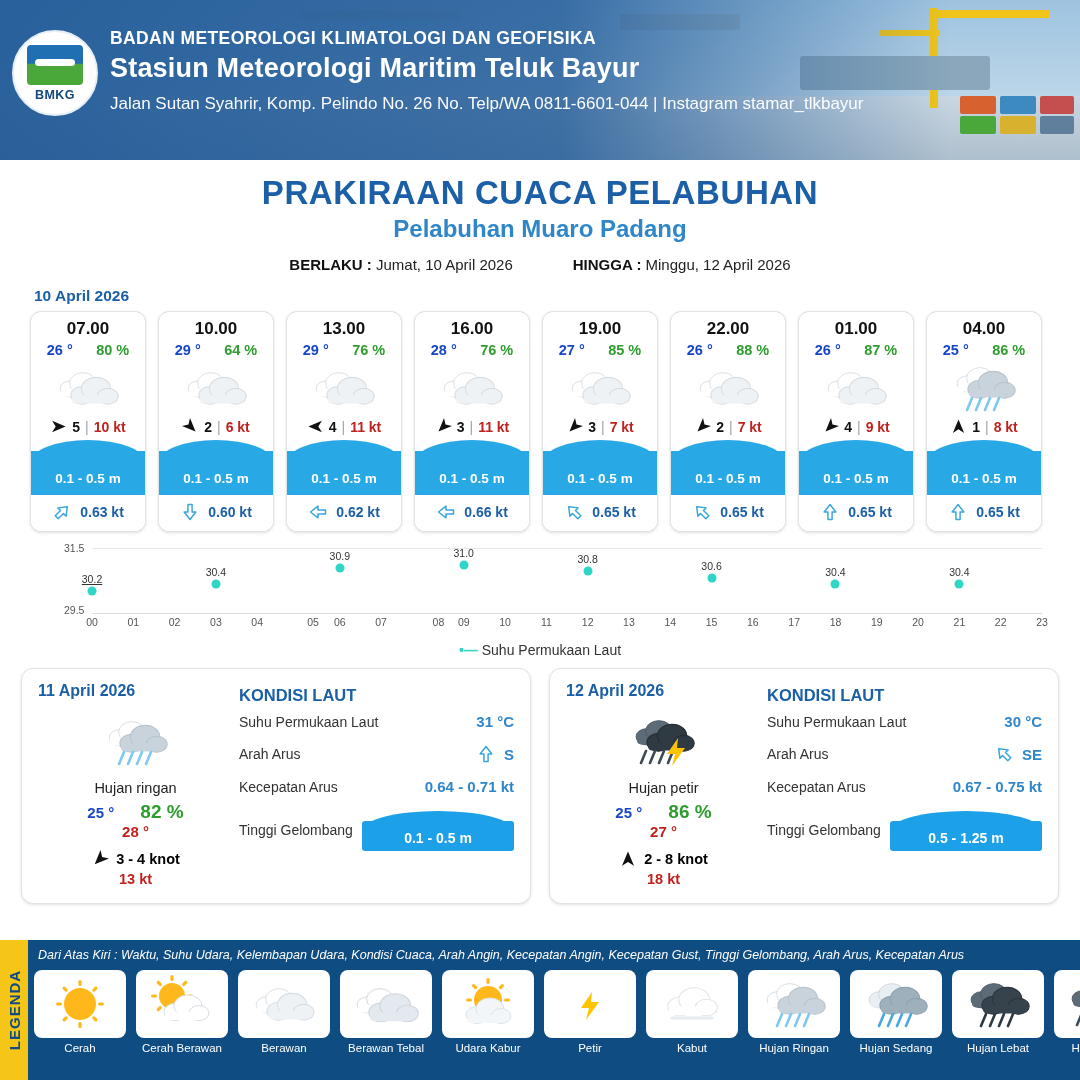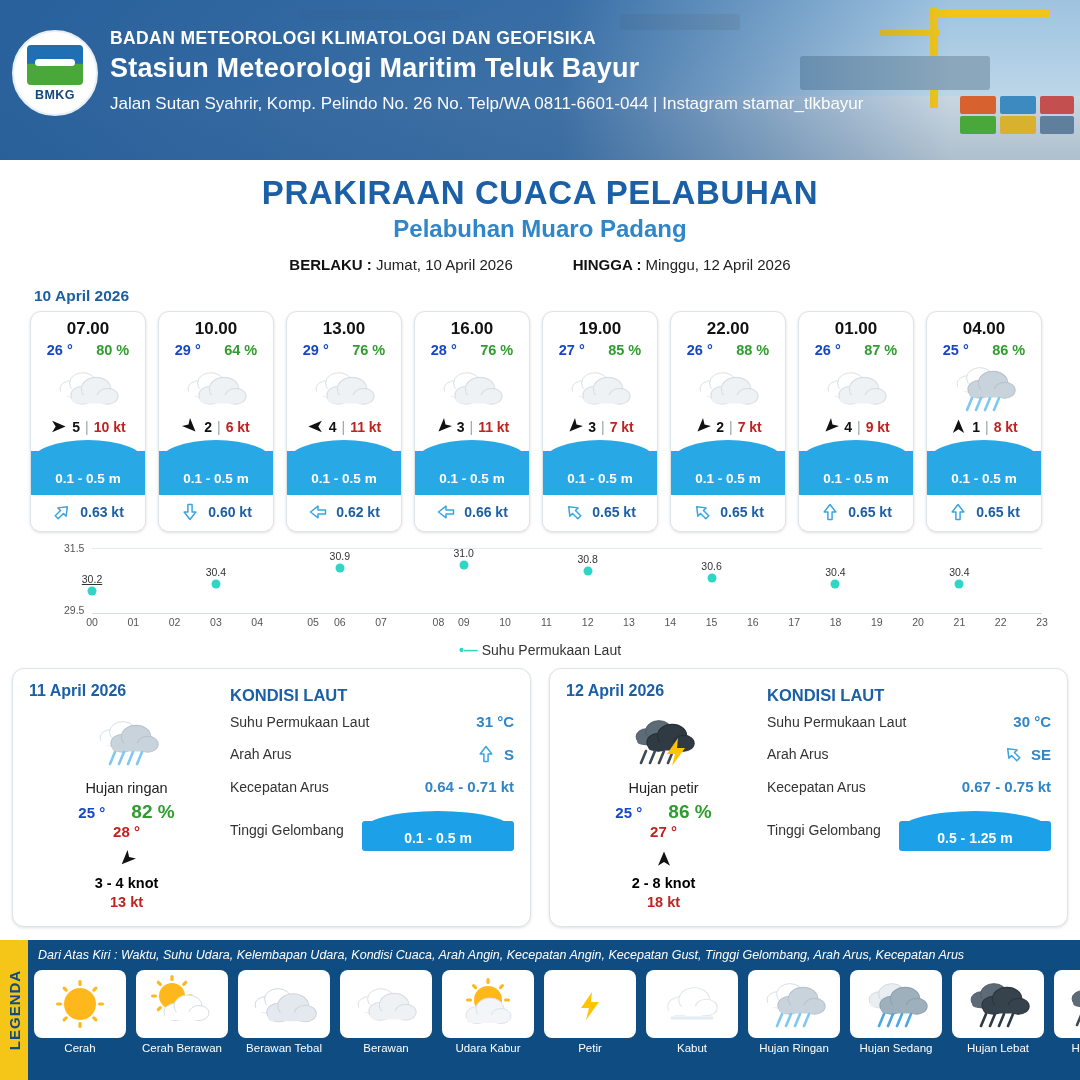--- a/index.html
+++ b/index.html
@@ -78,31 +78,31 @@
   .chart-area { position:absolute; left:62px; right:8px; top:0; height:66px; border-bottom:1px solid #d8dee3; }
   .chart-gridtop { position:absolute; left:62px; right:8px; top:0; border-top:1px solid #e4e9ed; }
   .ylab { position:absolute; left:34px; font-size:10.5px; color:#555; }
   .xlab { position:absolute; top:68px; font-size:10.5px; color:#555; transform:translateX(-50%); }
   .pt { position:absolute; width:9px; height:9px; border-radius:50%; background:#2fd6c5; transform:translate(-50%,-50%); }
   .ptv { position:absolute; font-size:10.5px; color:#333; transform:translate(-50%,-100%); }
   .legend-line { text-align:center; font-size:14px; color:#333; margin-top:2px; }
   .legend-line .dash { color:#2fd6c5; font-weight:bold; }
 
   
-  .panels { display:flex; gap:18px; padding:10px 12px 0; }
+  .panels { display:flex; gap:18px; padding:10px 21px 0; }
   .panel { flex:1; background:#fff; border:1px solid #dfe4e8; border-radius:12px; box-shadow:0 1px 3px rgba(0,0,0,.12); padding:13px 16px 16px; display:flex; }
   .p-left { width:195px; text-align:center; }
   .p-date { font-size:16px; font-weight:bold; color:#1b5fa6; text-align:left; }
   .p-icon { height:72px; display:flex; align-items:center; justify-content:center; margin-top:6px; }
   .p-cond { font-size:14.5px; color:#222; margin-top:2px; }
   .p-temps { margin-top:5px; font-size:15px; font-weight:bold; }
   .p-tmax { color:#1746c9; }
   .p-tmin { color:#c0231f; }
   .p-hum { color:#2e9c2e; font-size:19px; font-weight:bold; }
-  .p-wind { display:flex; align-items:center; justify-content:flex-end; gap:7px; margin-top:10px; font-size:14.5px; font-weight:bold;flex-direction:column; }
+  .p-wind { display:flex; align-items:center; justify-content:center; gap:7px; margin-top:10px; font-size:14.5px; font-weight:bold; }
   .p-gust { color:#c0231f; font-size:14.5px; font-weight:bold; margin-top:3px; }
   .p-right { flex:1; padding-left:6px; }
   .p-sea-title { font-size:16.5px; font-weight:bold; color:#1b5fa6; margin:4px 0 8px; }
   .p-row { display:flex; align-items:center; justify-content:space-between; font-size:14px; color:#333; margin-bottom:14px; }
   .p-val { color:#2f86c8; font-weight:bold; font-size:15px; }
   .p-wave { position:relative; height:42px; width:152px; margin-left:auto; }
   .p-wave .wv { position:absolute; left:0; right:0; bottom:0; height:30px; background:#1ca0e8; border-radius:3px; }
   .p-wave .wv:before{ content:""; position:absolute; left:0; top:-10px; width:100%; height:20px; background:#1ca0e8; border-radius:50%/100% 100% 0 0; }
   .p-wave .txt{ position:absolute; left:0; right:0; bottom:5px; text-align:center; color:#fff; font-weight:bold; font-size:14px; }
   .p-cur-wrap{ display:flex; align-items:center; gap:8px; }
@@ -816,56 +816,56 @@
     <ellipse cx="13" cy="5" rx="10" ry="7.5" fill="#ffffff" stroke="#d7dde3" stroke-width="1"></ellipse>
     <rect x="-21" y="4" width="36" height="8" rx="4" fill="#ffffff"></rect>
   </g>
           </svg>
         </div>
     <div class="leg-lab">Cerah Berawan</div>
       </div>
       <div class="leg-item">
         <div class="leg-box">
           <svg width="80" height="60" viewBox="0 0 80 60">
+            <g opacity=".95">
+              <g transform="translate(33,27) scale(0.95)">
+    <ellipse cx="-11" cy="4" rx="11" ry="8.5" fill="#ffffff" stroke="#d7dde3" stroke-width="1"></ellipse>
+    <ellipse cx="2" cy="-2" rx="14" ry="11" fill="#ffffff" stroke="#d7dde3" stroke-width="1"></ellipse>
+    <ellipse cx="13" cy="5" rx="10" ry="7.5" fill="#ffffff" stroke="#d7dde3" stroke-width="1"></ellipse>
+    <rect x="-21" y="4" width="36" height="8" rx="4" fill="#ffffff"></rect>
+  </g>
+              <g transform="translate(46,33) scale(1.05)">
+    <ellipse cx="-11" cy="4" rx="11" ry="8.5" fill="#eef2f5" stroke="#d7dde3" stroke-width="1"></ellipse>
+    <ellipse cx="2" cy="-2" rx="14" ry="11" fill="#eef2f5" stroke="#d7dde3" stroke-width="1"></ellipse>
+    <ellipse cx="13" cy="5" rx="10" ry="7.5" fill="#eef2f5" stroke="#d7dde3" stroke-width="1"></ellipse>
+    <rect x="-21" y="4" width="36" height="8" rx="4" fill="#eef2f5"></rect>
+  </g>
+            </g>
+          </svg>
+        </div>
+    <div class="leg-lab">Berawan</div>
+      </div>
+      <div class="leg-item">
+        <div class="leg-box">
+          <svg width="80" height="60" viewBox="0 0 80 60">
             <g transform="translate(32,27) scale(0.95)">
     <ellipse cx="-11" cy="4" rx="11" ry="8.5" fill="#ffffff" stroke="#cfd6dc" stroke-width="1"></ellipse>
     <ellipse cx="2" cy="-2" rx="14" ry="11" fill="#ffffff" stroke="#cfd6dc" stroke-width="1"></ellipse>
     <ellipse cx="13" cy="5" rx="10" ry="7.5" fill="#ffffff" stroke="#cfd6dc" stroke-width="1"></ellipse>
     <rect x="-21" y="4" width="36" height="8" rx="4" fill="#ffffff"></rect>
   </g>
             <g transform="translate(47,34) scale(1.1)">
     <ellipse cx="-11" cy="4" rx="11" ry="8.5" fill="#e3e9ee" stroke="#cfd6dc" stroke-width="1"></ellipse>
     <ellipse cx="2" cy="-2" rx="14" ry="11" fill="#e3e9ee" stroke="#cfd6dc" stroke-width="1"></ellipse>
     <ellipse cx="13" cy="5" rx="10" ry="7.5" fill="#e3e9ee" stroke="#cfd6dc" stroke-width="1"></ellipse>
     <rect x="-21" y="4" width="36" height="8" rx="4" fill="#e3e9ee"></rect>
   </g>
           </svg>
         </div>
     <div class="leg-lab">Berawan Tebal</div>
-      </div>
-      <div class="leg-item">
-        <div class="leg-box">
-          <svg width="80" height="60" viewBox="0 0 80 60">
-            <g opacity=".95">
-              <g transform="translate(33,27) scale(0.95)">
-    <ellipse cx="-11" cy="4" rx="11" ry="8.5" fill="#ffffff" stroke="#d7dde3" stroke-width="1"></ellipse>
-    <ellipse cx="2" cy="-2" rx="14" ry="11" fill="#ffffff" stroke="#d7dde3" stroke-width="1"></ellipse>
-    <ellipse cx="13" cy="5" rx="10" ry="7.5" fill="#ffffff" stroke="#d7dde3" stroke-width="1"></ellipse>
-    <rect x="-21" y="4" width="36" height="8" rx="4" fill="#ffffff"></rect>
-  </g>
-              <g transform="translate(46,33) scale(1.05)">
-    <ellipse cx="-11" cy="4" rx="11" ry="8.5" fill="#eef2f5" stroke="#d7dde3" stroke-width="1"></ellipse>
-    <ellipse cx="2" cy="-2" rx="14" ry="11" fill="#eef2f5" stroke="#d7dde3" stroke-width="1"></ellipse>
-    <ellipse cx="13" cy="5" rx="10" ry="7.5" fill="#eef2f5" stroke="#d7dde3" stroke-width="1"></ellipse>
-    <rect x="-21" y="4" width="36" height="8" rx="4" fill="#eef2f5"></rect>
-  </g>
-            </g>
-          </svg>
-        </div>
-    <div class="leg-lab">Berawan</div>
       </div>
       <div class="leg-item">
         <div class="leg-box">
           <svg width="80" height="60" viewBox="0 0 80 60">
             <circle cx="40" cy="26" r="14" fill="#FFB81C"></circle>
             <rect x="38.4" y="4" width="3.2" height="6" rx="1.6" fill="#FFB81C" transform="rotate(0 40 26)"></rect>
             <rect x="38.4" y="4" width="3.2" height="6" rx="1.6" fill="#FFB81C" transform="rotate(45 40 26)"></rect>
             <rect x="38.4" y="4" width="3.2" height="6" rx="1.6" fill="#FFB81C" transform="rotate(90 40 26)"></rect>
             <rect x="38.4" y="4" width="3.2" height="6" rx="1.6" fill="#FFB81C" transform="rotate(135 40 26)"></rect>
             <rect x="38.4" y="4" width="3.2" height="6" rx="1.6" fill="#FFB81C" transform="rotate(180 40 26)"></rect>

